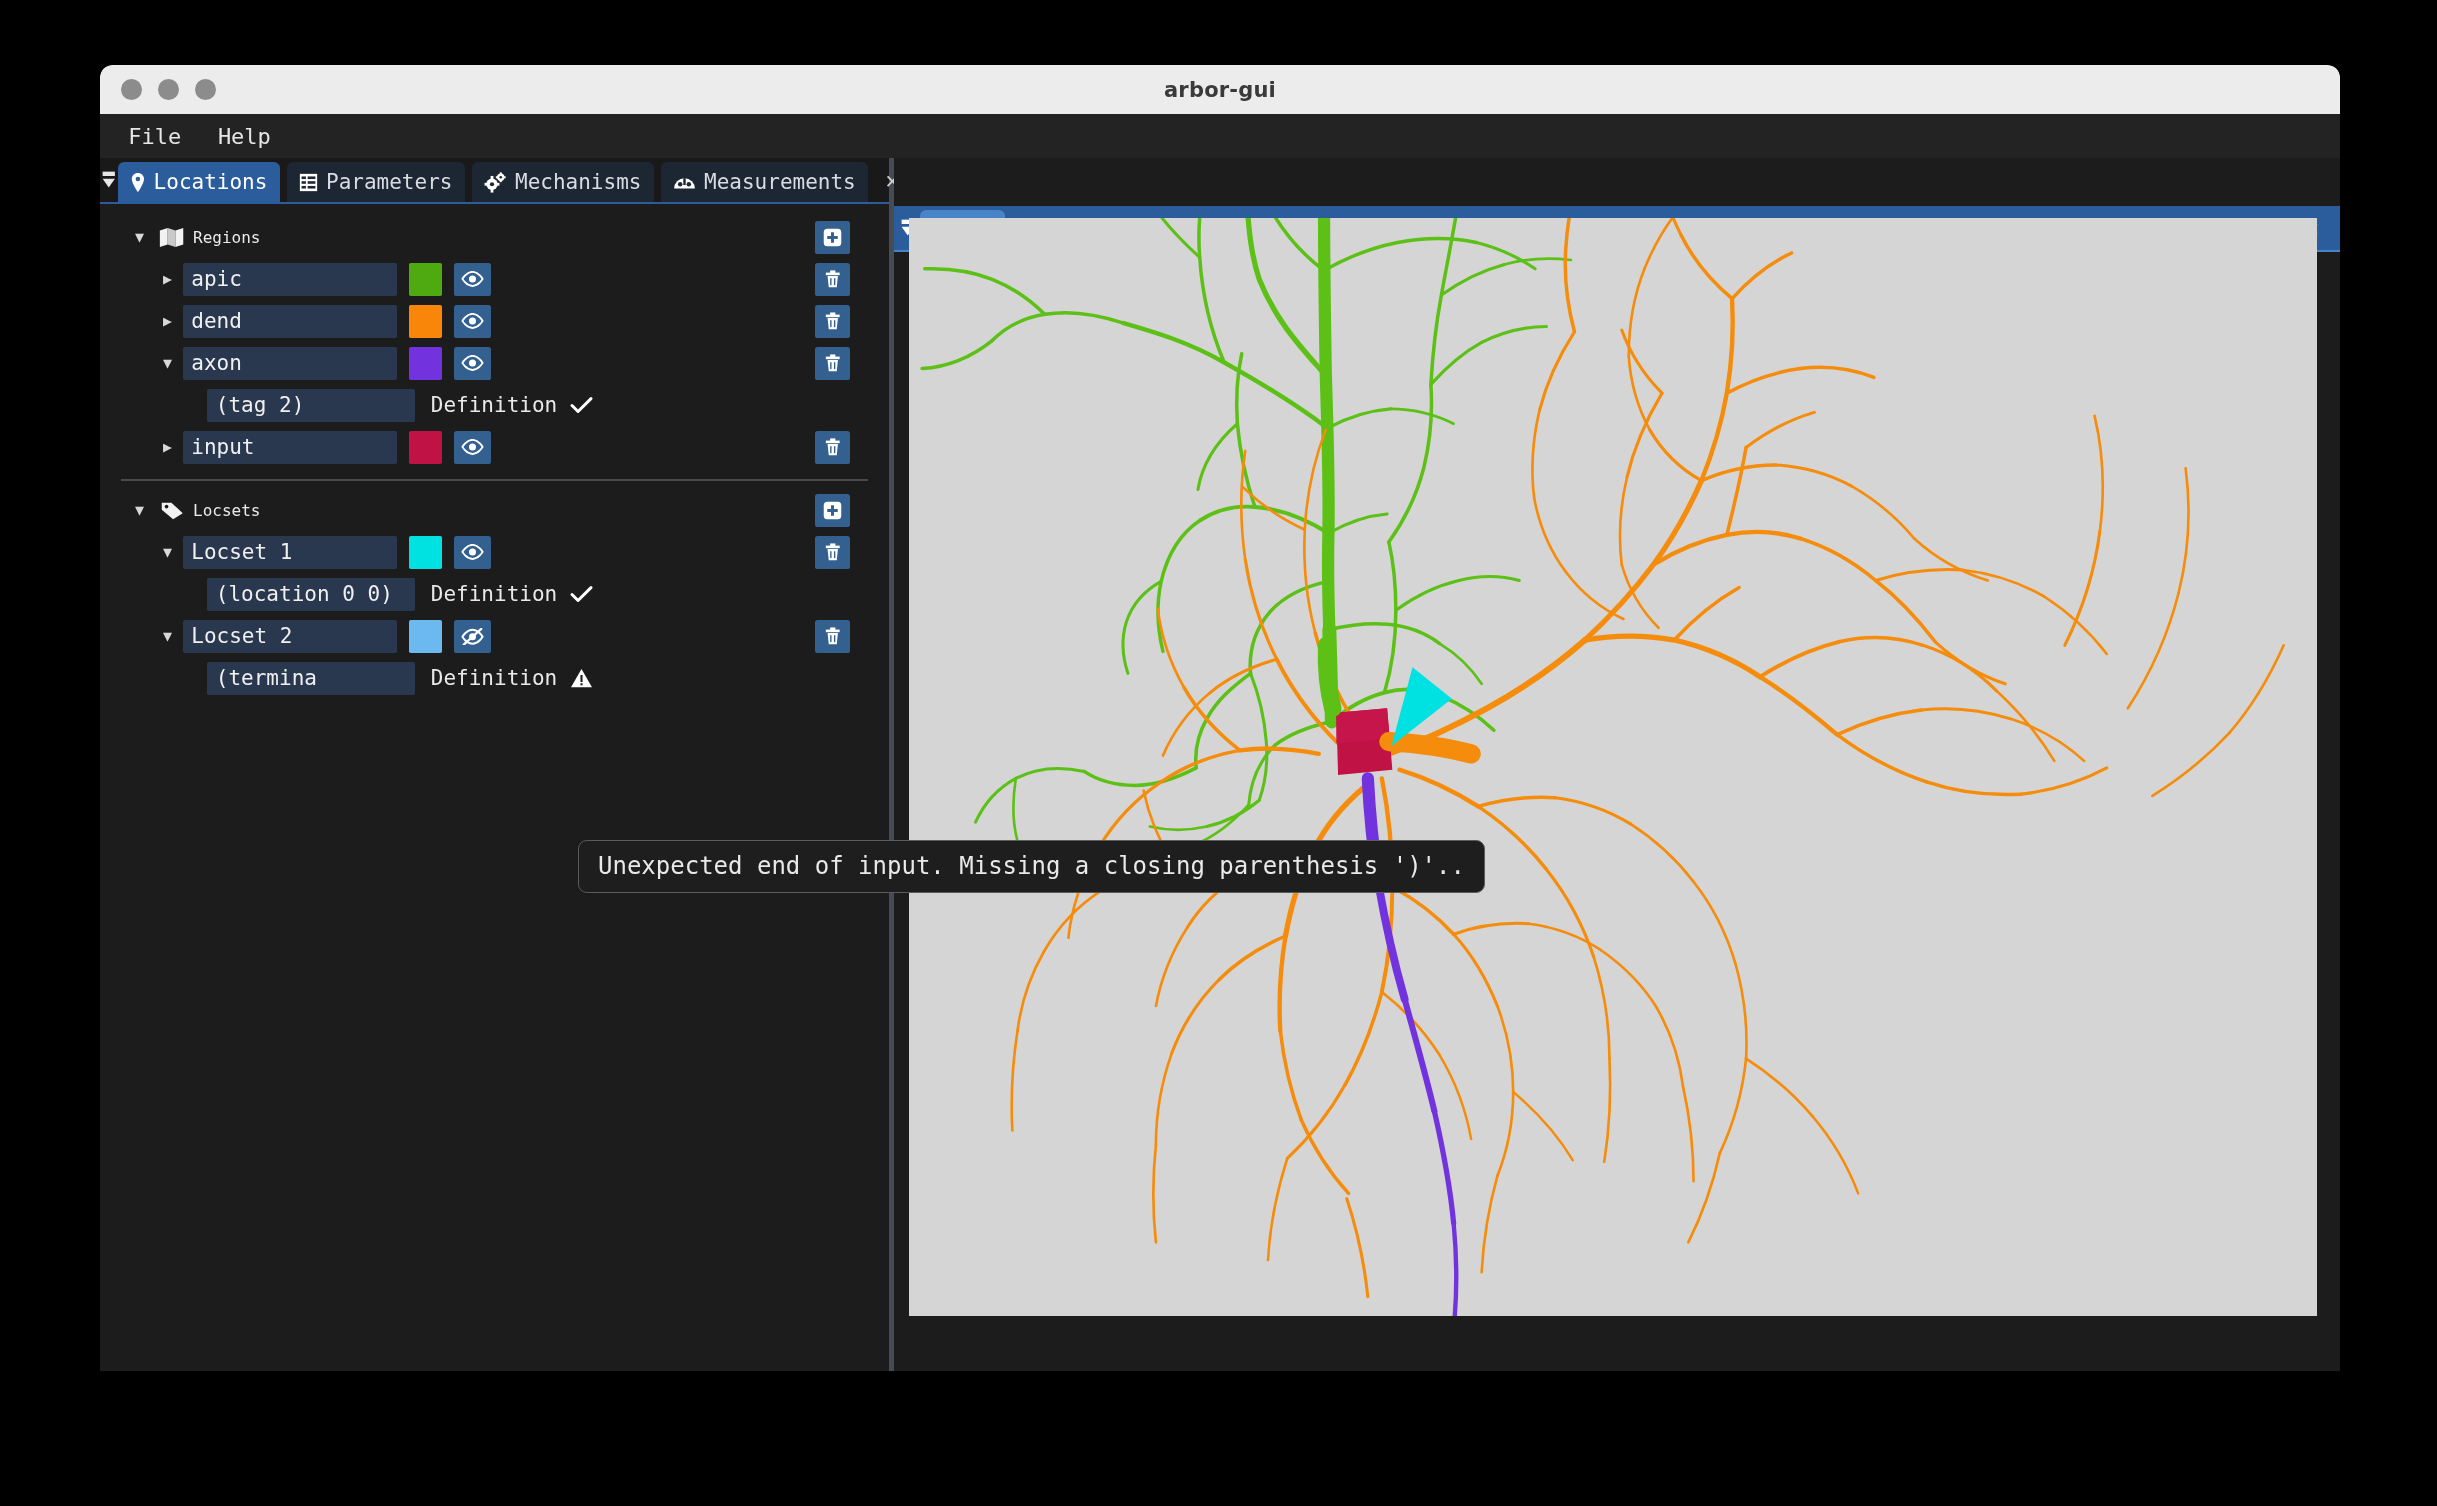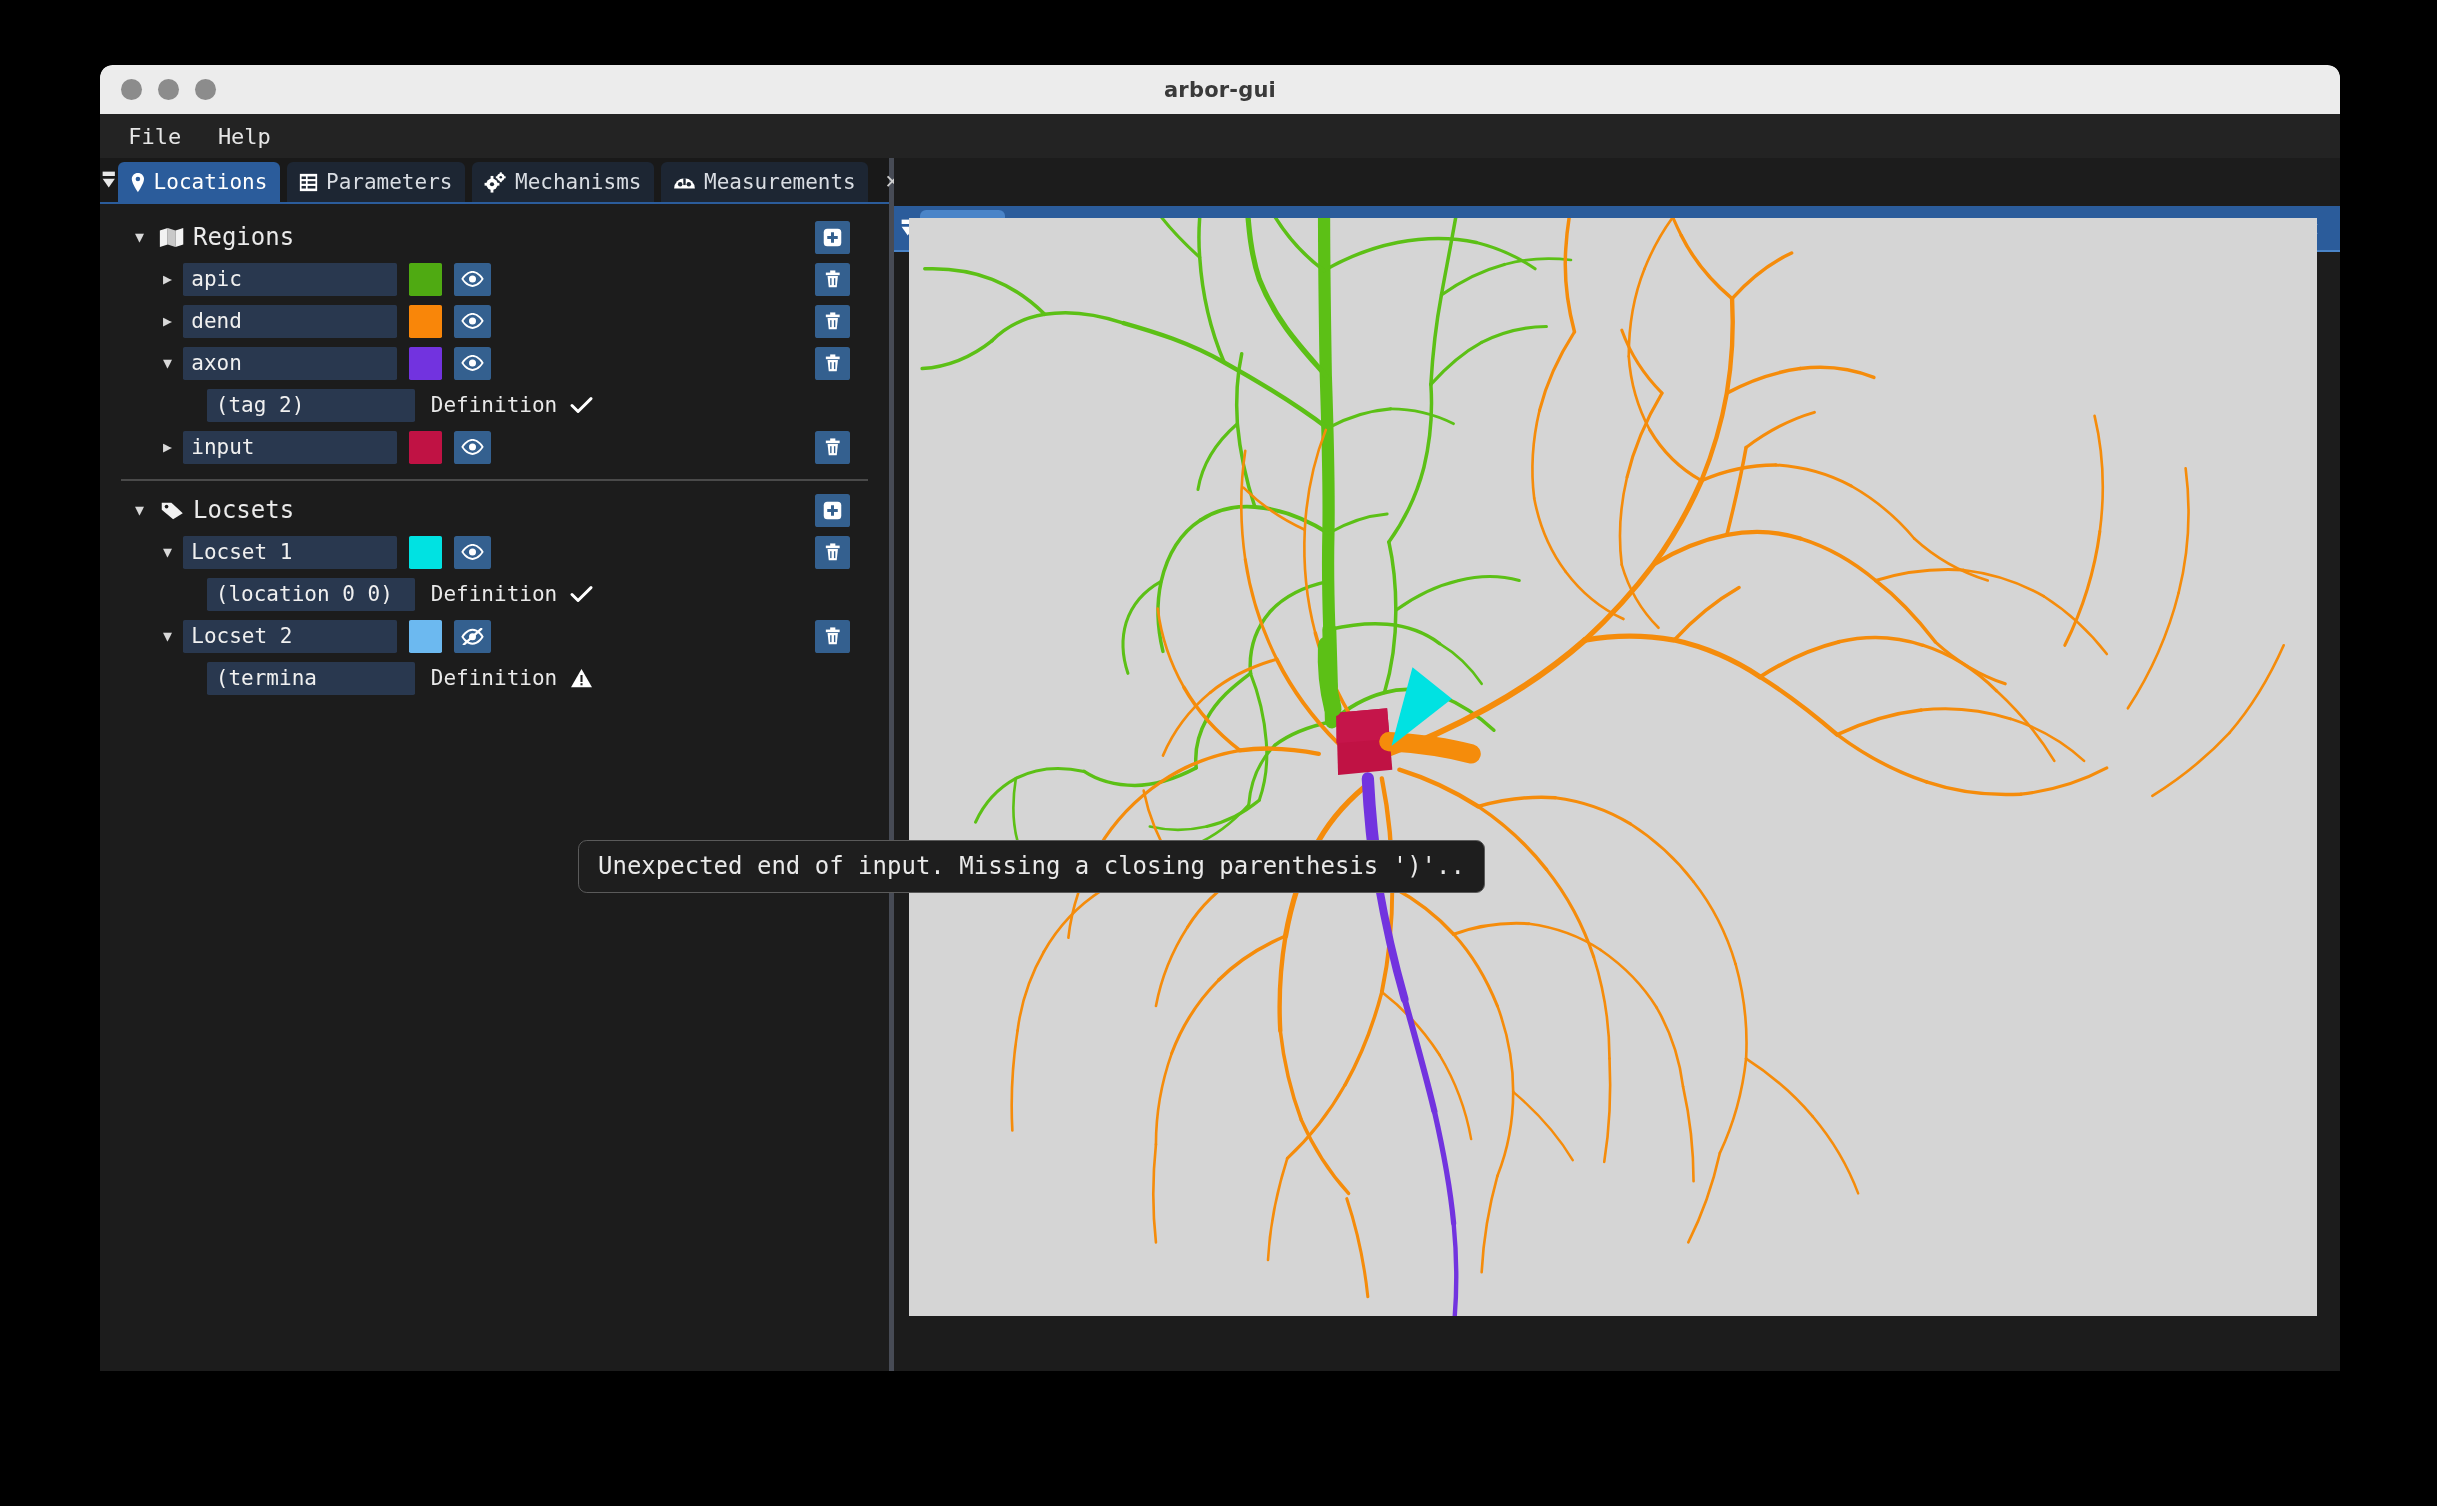--- a/index.html
+++ b/index.html
@@ -79,21 +79,21 @@
   .row {
     height: 42px; display: flex; align-items: center;
     position: relative; padding-left: 24.5px;
   }
   .caret {
     width: 30px; display: flex; align-items: center; justify-content: center;
     color: #d8d8d8; font-size: 15px;
   }
   .caret.indent { margin-left: 28px; }
   .hdr-icon { width: 35px; display: flex; align-items: center; justify-content: center; }
-  .hdr-label { color: #eaeaea; font-size: 24px; margin-left: 3.5px; }
+  .hdr-label { color: #eaeaea; font-size: 16px; margin-left: 3.5px; }
 
   .namefield {
     background: #29384f; color: #f0f0f0;
     height: 33px; width: 214px;
     display: flex; align-items: center; padding-left: 8.8px;
     font-size: 21px; border-radius: 1.8px;
   }
 
   .swatch { width: 33px; height: 33px; margin-left: 12.3px; border-radius: 1.8px; }
   .btn-blue {

